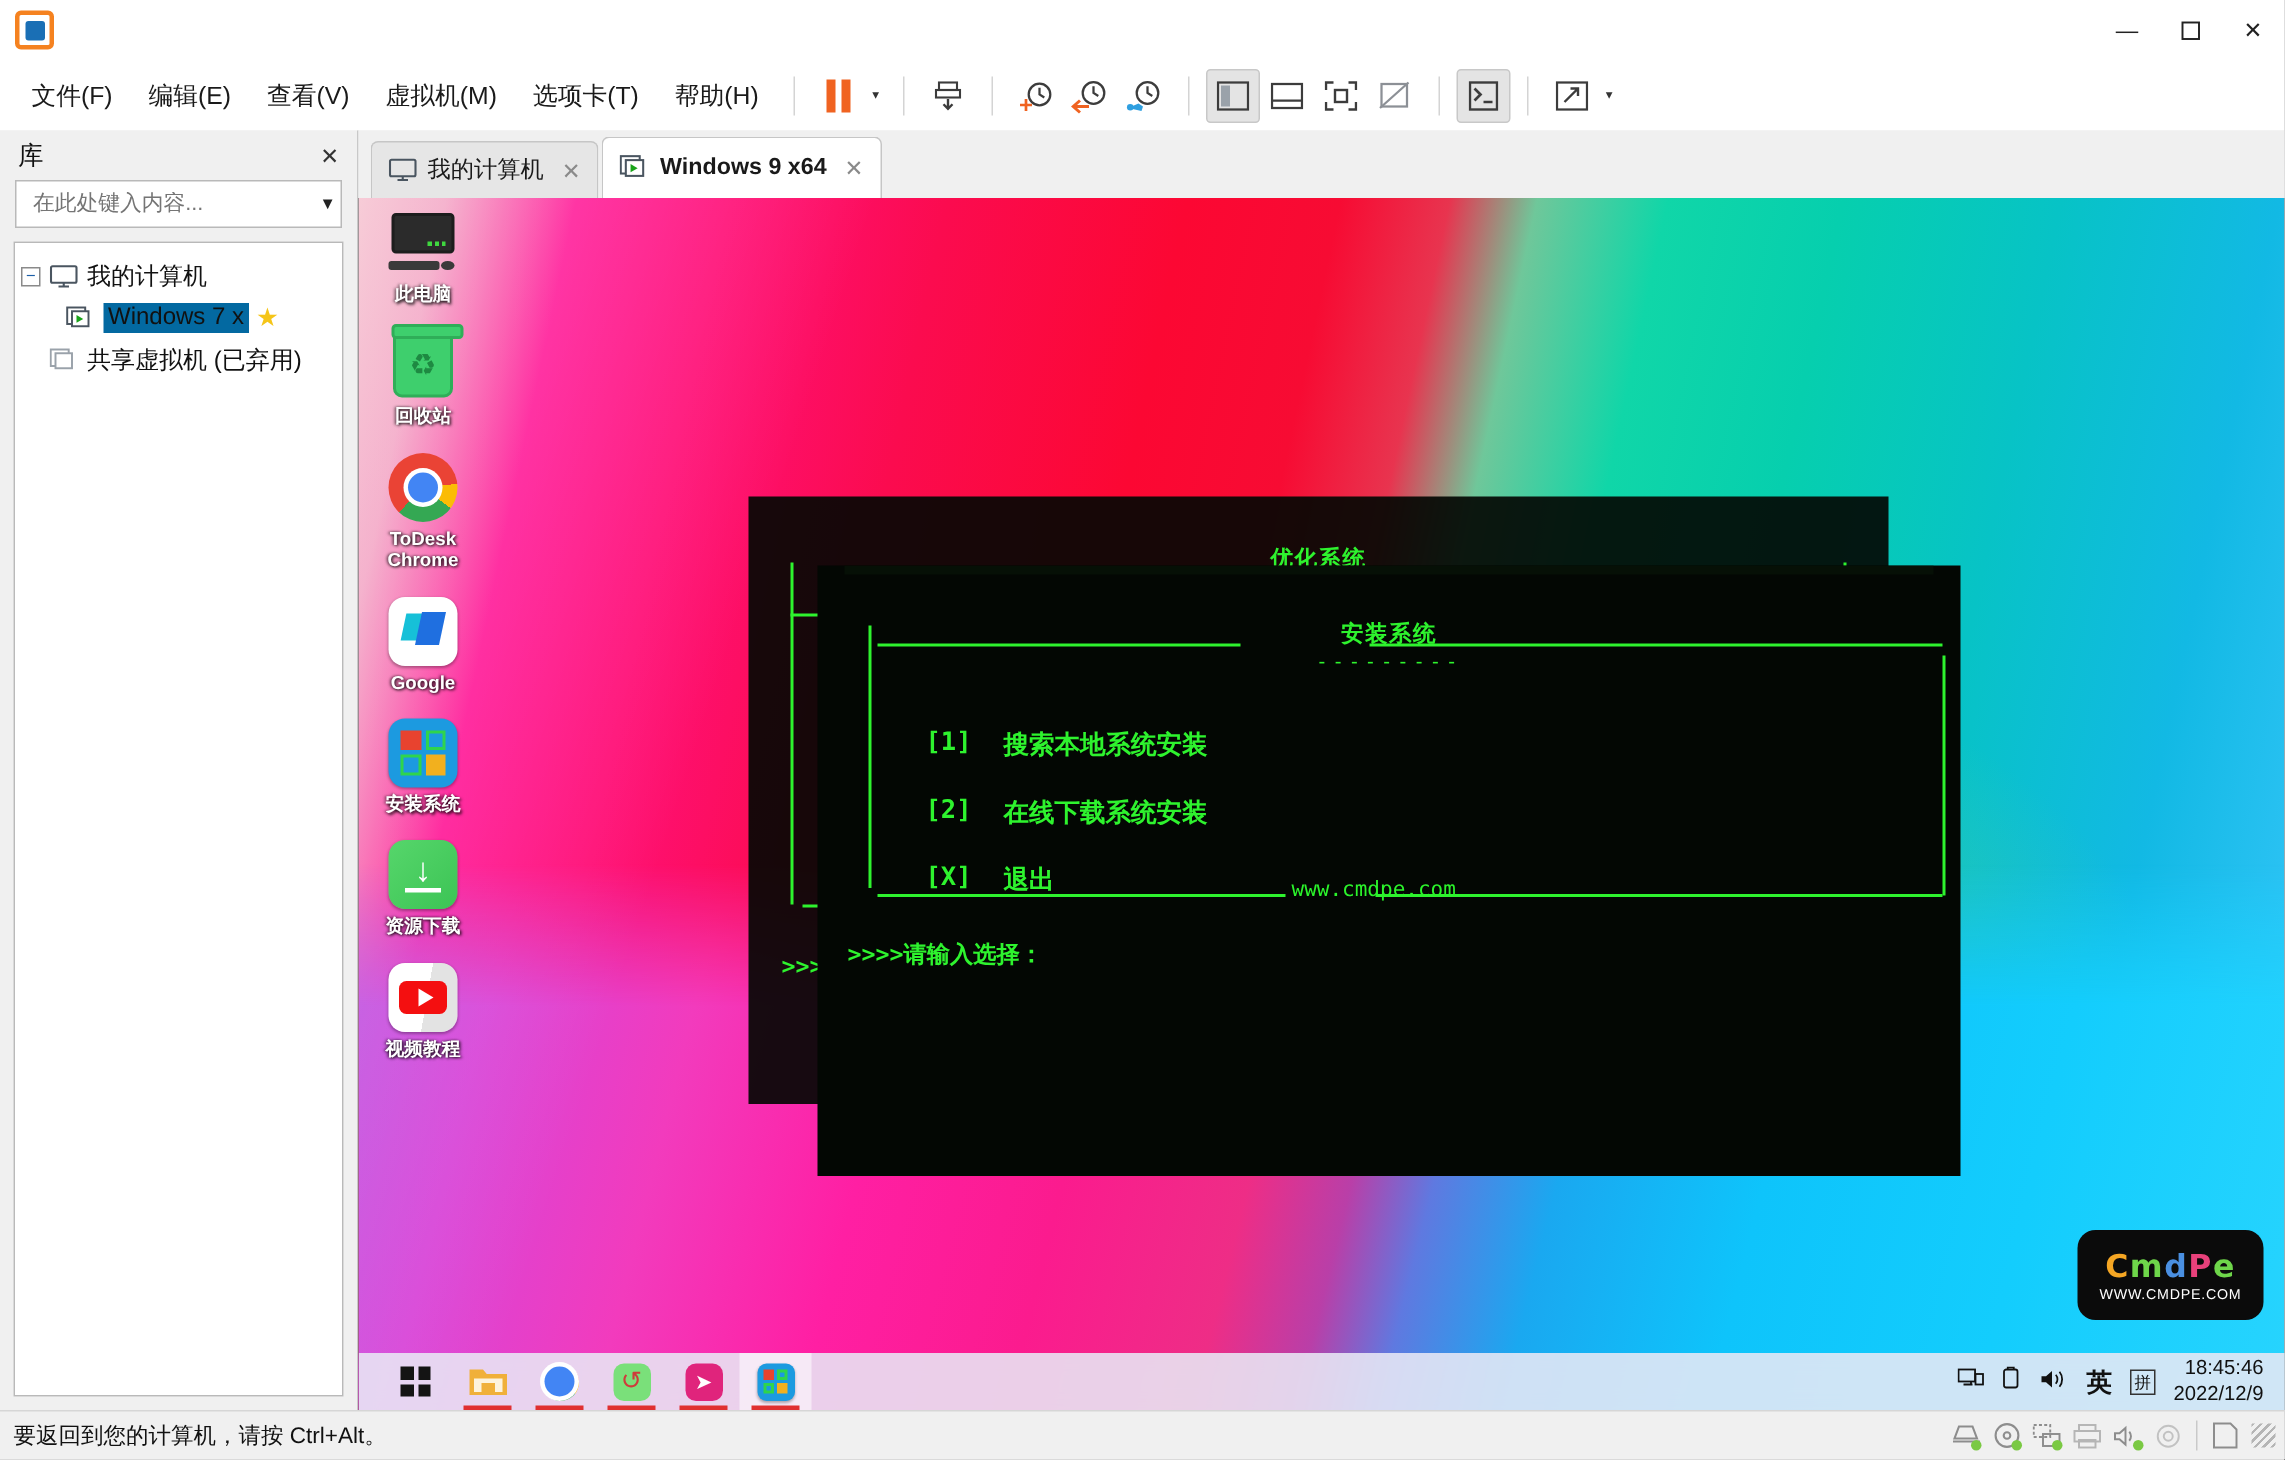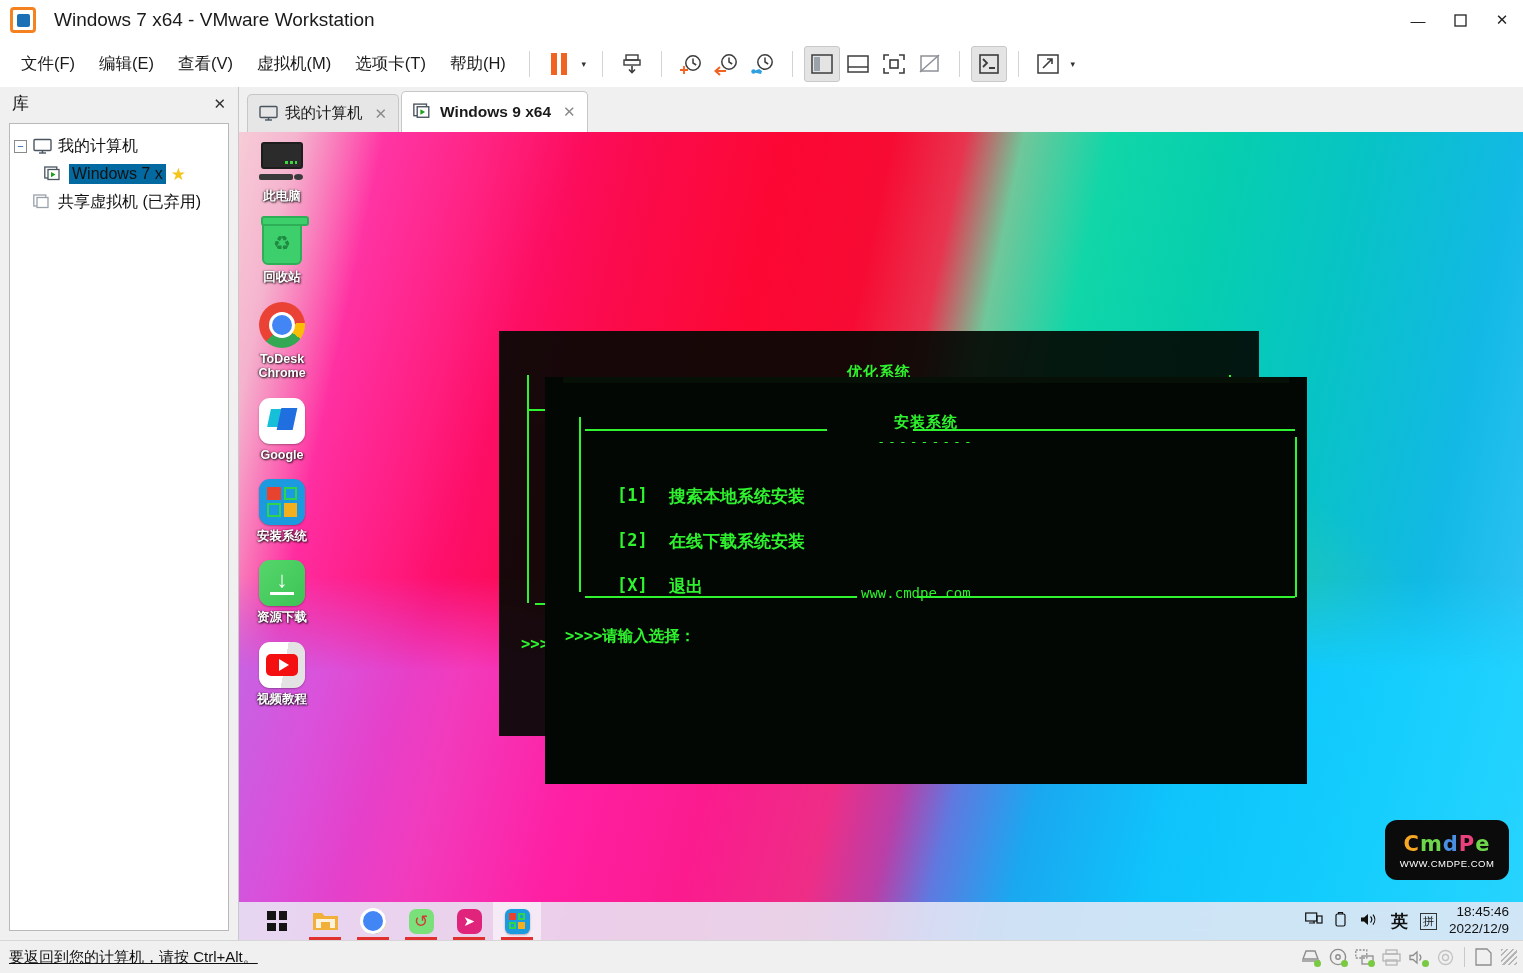--- a/index.html
+++ b/index.html
@@ -223,21 +223,21 @@
   .tb-start i{ background:#141414; display:block; }
   .tb-tray{ margin-left:auto; display:flex; align-items:center; padding-right:8px;
         font-size:13px; color:#111; }
   .tray-ico{ margin:0 6px; font-size:15px; }
   .tray-ime{ border:1px solid #333; font-size:11px; padding:0 2px; margin:0 6px; }
   .tb-clock{ text-align:right; line-height:1.25; font-size:13.5px; padding:0 6px; }
 
   
   .statusbar{ height:33px; flex:0 0 33px; display:flex; align-items:center;
      background:#f0f0f0; border-top:1px solid #d6d6d6; }
-  .status-text{ font-size:15px; color:#111; padding-left:9px;text-decoration:underline; }
+  .status-text{ font-size:15px; color:#111; padding-left:9px; }
   .status-icons{ margin-left:auto; display:flex; align-items:center;
      padding-right:6px; }
   .sico{ width:25px; height:22px; margin:0 1px; position:relative;
      display:flex; align-items:center; justify-content:center;
      color:#8d8d8d; font-size:15px; }
   .sico .dot{ position:absolute; right:2px; bottom:1px; width:7px; height:7px;
      border-radius:50%; background:#7ac943; }
   .ssep{ width:1px; height:20px; background:#c9c9c9; margin:0 5px; }
   .sgrip{ width:16px; height:16px; margin-left:4px;
      background:repeating-linear-gradient(135deg,#b5b5b5 0 1.5px,transparent 1.5px 4px); }
@@ -245,21 +245,20 @@
 </head>
 <body>
 
 <div id="app">
 
   <div class="titlebar">
     <div class="vm-logo">
       <div class="sq1"></div>
         <div class="sq2"></div>
     </div>
-    <div class="title-text">Windows 7 x64 - VMware Workstation</div>
     <div class="win-btns">
       <div class="win-btn">—</div>
       <div class="win-btn">
         <svg width="13" height="13" viewBox="0 0 13 13">
             <rect x="1" y="1" width="11" height="11" fill="none" stroke="#222" stroke-width="1.3"></rect>
           </svg>
       </div>
       <div class="win-btn close">✕</div>
     </div>
   </div>
@@ -365,20 +364,28 @@
       <div class="caret">▾</div>
     </div>
   </div>
 
   <div class="body">
 
     <div class="sidebar">
       <div class="sb-head">
         <div class="sb-title">库</div>
         <div class="sb-close">✕</div>
+      </div>
+      <div class="sb-search">
+        <svg width="17" height="17" viewBox="0 0 17 17" style="margin-right:5px">
+          <circle cx="7" cy="7" r="5" fill="none" stroke="#555" stroke-width="1.5"></circle>
+          <path d="M11 11l5 5" stroke="#555" stroke-width="1.5"></path>
+        </svg>
+        <input placeholder="在此处键入内容..." style="">
+        <div class="dd">▼</div>
       </div>
       <div class="sb-tree">
 
         <div class="tr-row">
           <div class="tr-exp">−</div>
           <div class="tr-ico">
             <svg width="19" height="17" viewBox="0 0 19 17">
               <rect x="1" y="1.5" width="17" height="11" rx="1" fill="none" stroke="#4a5560" stroke-width="1.4"></rect>
               <path d="M6 15h7" stroke="#4a5560" stroke-width="1.4"></path>
                 <path d="M9.5 12.5V15" stroke="#4a5560" stroke-width="1.4"></path>

